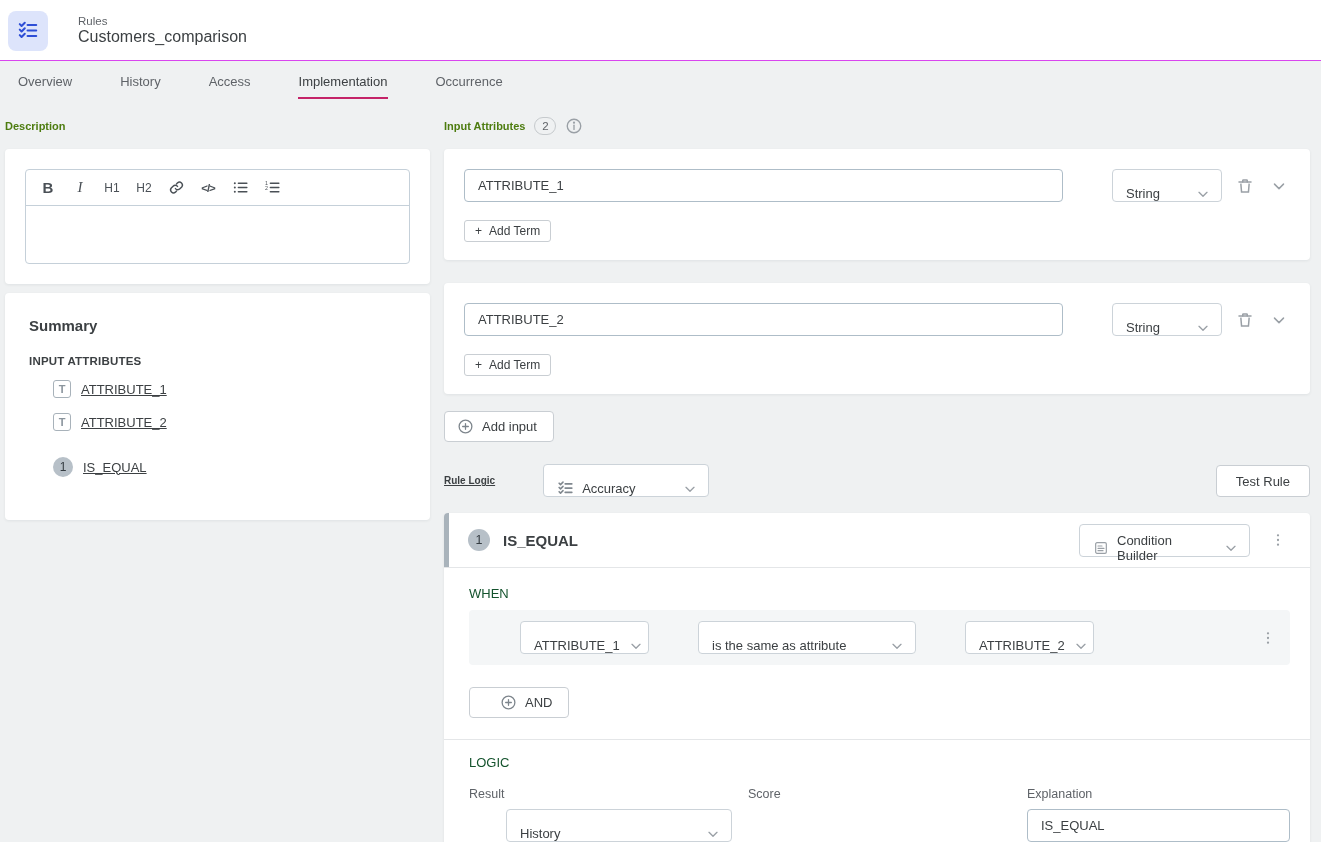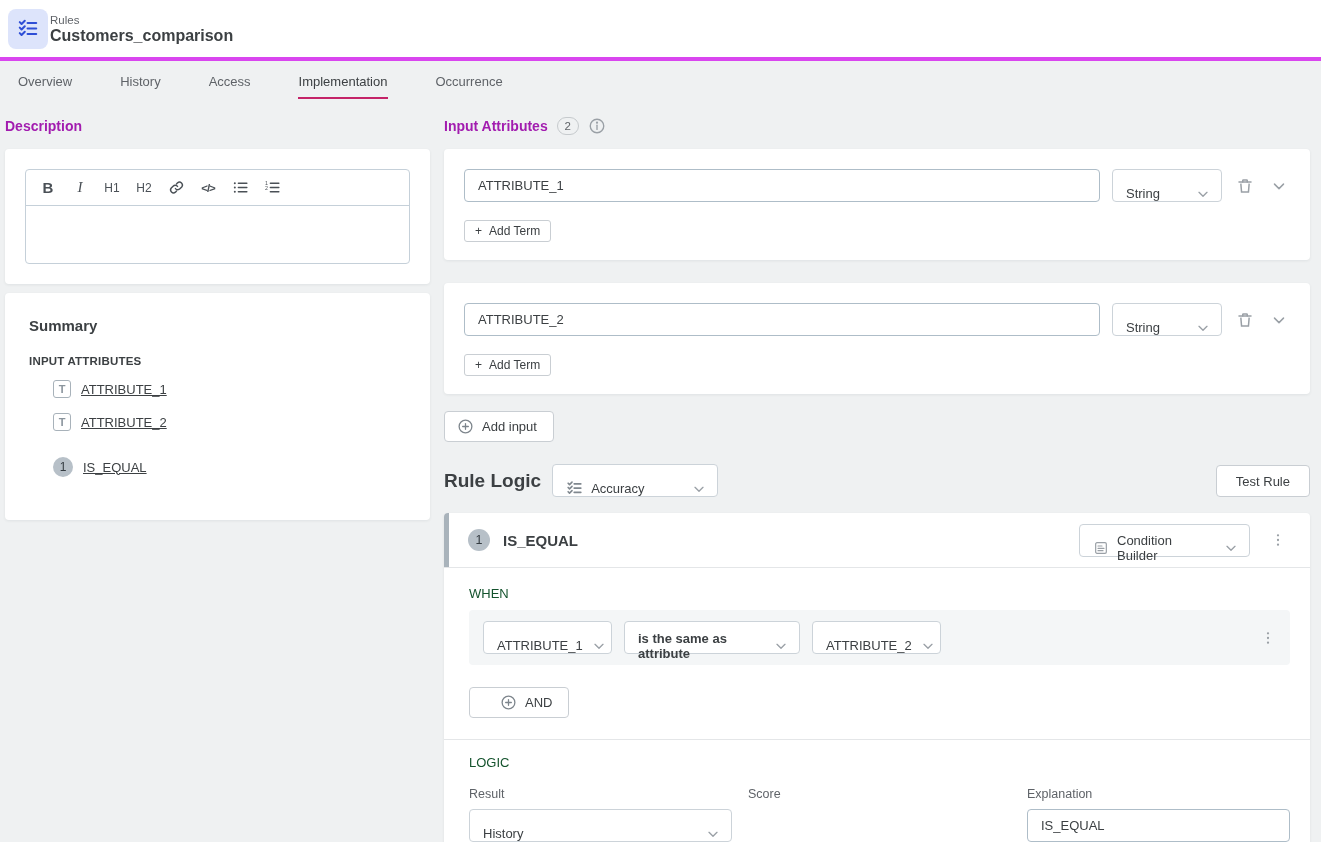--- a/index.html
+++ b/index.html
@@ -5,44 +5,44 @@
   * { box-sizing: border-box; margin: 0; padding: 0; }
   html, body { width: 1321px; height: 842px; }
   body {
     font-family: "Liberation Sans", sans-serif;
     background: #eff1f2;
     color: #3c4043;
     overflow: hidden;
   }
   
   .app-header {
-    height: 61px; background: #fff; border-bottom: 4px solid #d946ef;
-    display: flex; align-items: center; padding: 1px 16px 0 8px; gap: 2px;
+    height: 61px; background: #fff; border-bottom: 1px solid #d946ef;
+    display: flex; align-items: center; padding: 1px 16px 0 8px; gap: 30px;
   }
   .entity-icon {
     width: 40px; height: 40px; border-radius: 8px; background: #dde4fb;
     display: flex; align-items: center; justify-content: center; color: #2e4ed6;
   }
   .entity-icon svg { width: 22px; height: 22px; }
   .title-block { display: flex; flex-direction: column; gap: 1px; }
   .kicker { font-size: 11.5px; color: #5f6368; }
-  .page-title { font-size: 16px; font-weight: 700; color: #3c4043; }
+  .page-title { font-size: 16px; font-weight: 400; color: #3c4043; }
   
   .tabs { display: flex; gap: 34px; padding-left: 5px; }
   .tab {
     font-size: 13px; color: #5f6368; padding: 13px 1px 8px; cursor: pointer;
     border-bottom: 2px solid transparent;
     margin-left: 12px;
   }
   .tab.active { color: #3c4043; border-bottom-color: #c42368; }
   
   .content { display: flex; gap: 14px; padding: 0 11px 10px 5px; align-items: flex-start; }
   .col-left { width: 425px; flex: none; }
   .col-right { flex: 1; min-width: 0; }
-  .section-heading { font-size: 14px; font-weight: 700; color: #a21caf; }
+  .section-heading { font-size: 11px; font-weight: 700; color: #4d7c0f; }
   .heading-row { display: flex; align-items: center; gap: 9px; margin: 16px 0 13px 0; height: 21px; }
   .card {
     background: #fff; border-radius: 4px;
     box-shadow: 0 1px 3px rgba(40,50,60,0.08);
   }
   
   .desc-card { padding: 20px; }
   .editor { border: 1px solid #c5d0d9; border-radius: 4px; }
   .editor-toolbar {
     display: flex; align-items: center; gap: 4px;
@@ -85,21 +85,21 @@
   
   .attr-card { padding: 20px 20px 18px; margin-bottom: 23px; }
   .attr-row { display: flex; align-items: center; gap: 12px; }
   .text-input {
     flex: 1; height: 33px; border: 1px solid #aebdc8; border-radius: 4px;
     padding: 0 13px; font-size: 13px; color: #3c4043; font-family: inherit; background: #fff;
   }
   .select {
     height: 33px; border: 1px solid #ccd3d9; border-radius: 4px; background: #fff;
     display: flex; align-items: center; gap: 8px; padding: 16px 10px 0 13px;
-    font-size: 13px; color: #3c4043; cursor: pointer;
+    font-size: 13px; color: #3c4043; cursor: pointer; margin-left: 37px;
   }
   .select .chev { margin-left: auto; color: #9aa0a6; display: flex; }
   .select .chev svg { width: 16px; height: 16px; }
   .sel-type { width: 110px; }
   .icon-btn { background: none; border: none; cursor: pointer; color: #9aa0a6; display: flex; padding: 2px; }
   .icon-btn svg { width: 18px; height: 18px; }
   .add-term-btn {
     margin-top: 18px; background: #fff; border: 1px solid #c9ced3; border-radius: 3px;
     font-size: 12px; color: #3c4043; padding: 3px 10px; cursor: pointer; font-family: inherit;
     display: inline-flex; align-items: center; gap: 7px;
@@ -110,21 +110,21 @@
     display: inline-flex; align-items: center; gap: 8px; padding: 6px 16px 6px 12px; height: 31px;
   }
   .outline-btn .plus-ico { color: #7d858c; display: flex; }
   .outline-btn .plus-ico svg { width: 17px; height: 17px; }
   .test-rule-btn {
     background: #fff; border: 1px solid #c9ced3; border-radius: 4px; cursor: pointer;
     font-size: 13px; color: #3c4043; font-family: inherit; padding: 8px 19px; height: 32px;
   }
   
   .rule-logic-row { display: flex; align-items: center; margin: 22px 0 16px; }
-  .rule-logic-label { font-size: 19px; font-weight: 700; margin-right: 11px; }
+  .rule-logic-label { font-size: 10px; font-weight: 700; margin-right: 11px; text-decoration: underline; }
   .sel-dimension { width: 166px; }
   .sel-dimension .lead-ico { color: #80888f; display: flex; }
   .sel-dimension .lead-ico svg { width: 17px; height: 17px; }
   .spacer { flex: 1; }
   
   .logic-card { overflow: hidden; }
   .logic-header {
     position: relative; height: 55px; display: flex; align-items: center;
     padding: 0 20px 0 24px; border-bottom: 1px solid #e4e6e8;
   }
@@ -144,21 +144,21 @@
   .kebab-btn { background: none; border: none; cursor: pointer; color: #9aa0a6; display: flex; padding: 4px; margin-left: 16px; }
   .kebab-btn svg { width: 16px; height: 16px; }
   .logic-body { padding: 18px 20px 0 25px; }
   .clause-label { font-size: 13px; font-weight: 400; color: #14532d; }
   .when-row {
     margin-top: 9px; background: #f4f6f7; border-radius: 4px;
     display: flex; align-items: center; gap: 12px; padding: 11px 10px 11px 14px;
   }
   .when-row .select { background: #fff; }
   .sel-operand { width: 129px; }
-  .sel-operator { width: 176px; font-weight: bold; }
+  .sel-operator { width: 218px; }
   .when-kebab { margin-left: auto; }
   .and-btn { margin: 22px 0 21px; padding-left: 30px; }
   .logic-divider { border: none; border-top: 1px solid #e4e6e8; margin: 0 0 0 -25px; width: calc(100% + 45px); }
   .then-section { padding: 15px 0 20px; }
   .then-fields { display: flex; gap: 16px; margin-top: 17px; }
   .field { flex: 1; display: flex; flex-direction: column; gap: 8px; }
   .field-label { font-size: 12.5px; color: #5f6368; }
   .field .text-input { width: 100%; }
 </style>
 </head>

